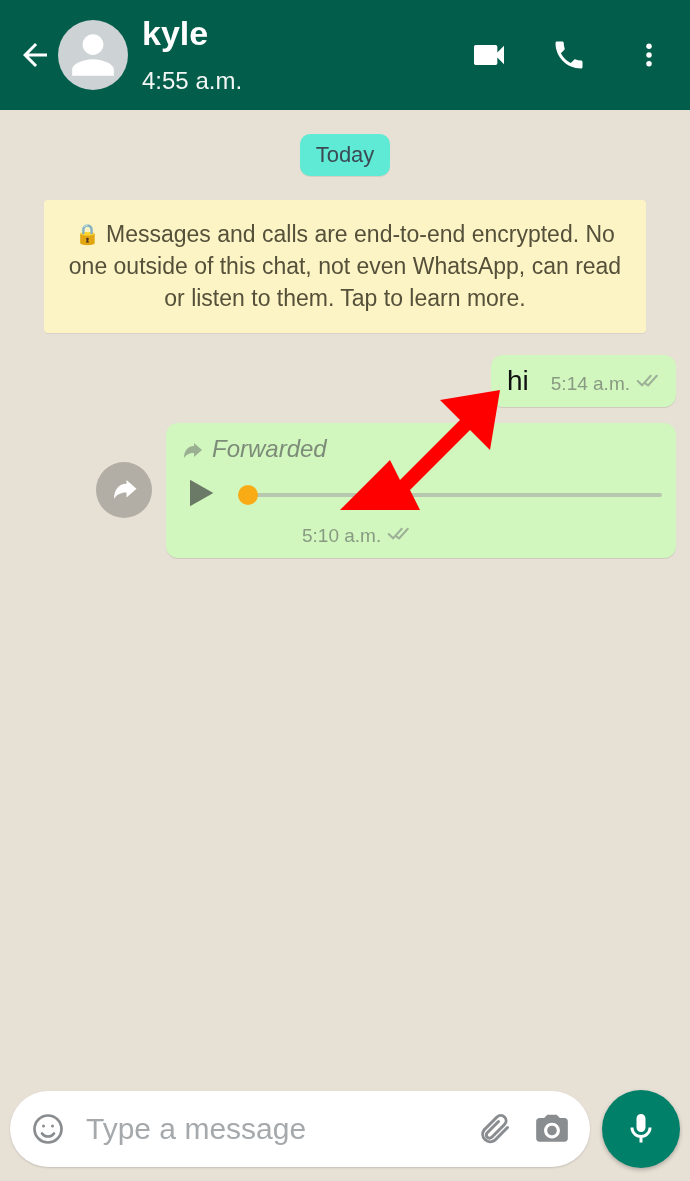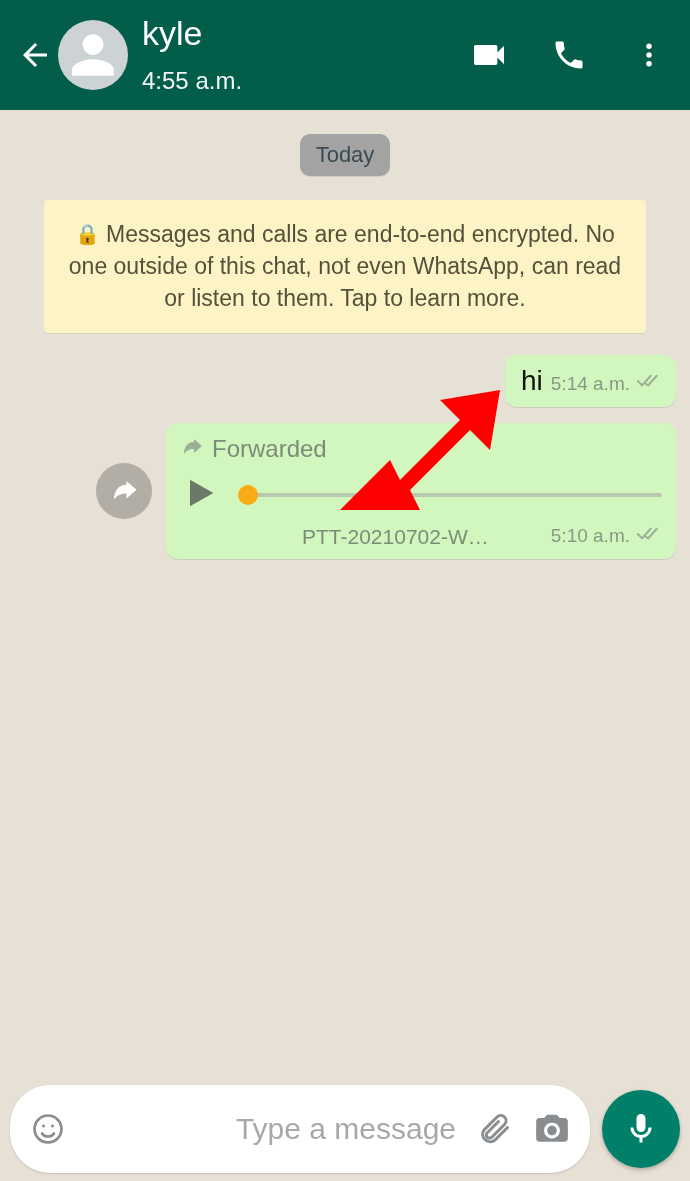--- a/index.html
+++ b/index.html
@@ -15,61 +15,61 @@
     padding: 0 10px 0 14px;
     color: #fff;
   }
   .back-arrow { width: 42px; height: 42px; display:flex; align-items:center; justify-content:center; cursor:pointer; }
   .avatar {
     width: 70px; height: 70px; border-radius: 50%;
     background: #cdd2d5; display:flex; align-items:center; justify-content:center;
     margin-left: 2px; margin-right: 14px; cursor:pointer;
   }
   .title-block { flex: 1; display:flex; flex-direction:column; justify-content:center; cursor:pointer; }
-  .title-block .name { font-size: 34px; font-weight: 400; line-height: 1.1; }
+  .title-block .name { font-size: 34px; font-weight: 700; line-height: 1.1; }
   .title-block .sub  { font-size: 24px; margin-top: 14px; opacity: .95; }
   .hdr-icons { display:flex; align-items:center; gap: 34px; margin-right: 8px; }
   .hdr-icon { width: 46px; height: 46px; display:flex; align-items:center; justify-content:center; cursor:pointer; }
 
   
   .chat { position: relative; height: calc(1181px - 110px - 100px); padding: 18px 14px 0 14px; }
 
   .date-pill {
-    background: #a3a3a3; color:#3b4a54; font-size: 22px;
+    background: #5eead4; color:#3b4a54; font-size: 22px;
     padding: 8px 16px; border-radius: 10px; margin: 6px auto 24px auto; width: max-content;
     box-shadow: 0 1px 0 rgba(0,0,0,.08);
   }
 
   .encryption {
     background: #fdf4c5; color:#54503a; font-size: 23px; line-height: 1.4;
     padding: 18px 24px; border-radius: 4px; text-align: center;
     margin: 0 30px 22px 30px; box-shadow: 0 1px 0 rgba(0,0,0,.06);
   }
   .encryption .lock { font-size: 20px; margin-right: 6px; position: relative; top: -1px; }
 
   
   .row { display:flex; }
   .row.right { justify-content:flex-end; }
   .bubble {
     background:#d1f7bf; border-radius: 12px; padding: 10px 14px 10px 16px;
     box-shadow: 0 1px 0 rgba(0,0,0,.1); position: relative; max-width: 560px;
   }
-  .bubble.small { display:flex; align-items:baseline; gap: 8px; margin-bottom: 16px; }
+  .bubble.small { display:flex; align-items:baseline; gap: 22px; margin-bottom: 16px; }
   .bubble .text { font-size: 28px; color:#111; }
   .bubble .meta { font-size: 19px; color:#889a82; display:flex; align-items:center; gap:6px; }
   .ticks svg { width: 26px; height: 18px; }
 
   
   .voice-row { display:flex; align-items:center; justify-content:flex-end; gap: 14px; }
   .forward-circle {
     width: 56px; height: 56px; border-radius: 50%; background:#b2aea5;
     display:flex; align-items:center; justify-content:center; cursor:pointer;
   }
   .bubble.voice { width: 510px; padding: 12px 14px 10px 14px; position:relative; }
-  .fwd-line { display:flex; align-items:flex-start; gap:8px; color:#7d8c78; font-size: 24px; margin-bottom: 10px; }
+  .fwd-line { display:flex; align-items:flex-end; gap:8px; color:#7d8c78; font-style: italic; font-size: 24px; margin-bottom: 10px; }
   .fwd-line svg { width:24px; height:24px; }
 
   .voice-body { display:flex; align-items:center; gap: 18px; }
   .thumb { width: 104px; height: 104px; background:#f8ab15; border-radius: 10px; display:flex; flex-direction:column; align-items:center; justify-content:center; gap:4px; }
   .thumb .dur { color:#fff; font-size: 22px; font-weight:600; }
   .play { cursor:pointer; }
   .track { flex:1; position:relative; height: 30px; display:flex; align-items:center; }
   .track .bar { height:4px; background:#b8c7b0; width:100%; border-radius:2px; }
   .track .dot { width:20px; height:20px; background:#f8ab15; border-radius:50%; position:absolute; left:0; top:5px; }
 
@@ -79,24 +79,23 @@
 
   
   .annotation { position:absolute; left: 340px; top: 280px; pointer-events:none; }
 
   
   .input-bar {
     position:absolute; bottom: 12px; left: 10px; right: 10px; height: 80px;
     display:flex; align-items:center; gap: 12px;
   }
   .input-pill {
-    flex:1; background:#fff; border-radius: 40px; height: 88px;
+    flex:1; background:#fff; border-radius: 40px; height: 76px;
     display:flex; align-items:center; padding: 14px 18px; gap: 18px;
     box-shadow: 0 1px 2px rgba(0,0,0,.15);
-    text-align: right;
   }
   .input-pill .ph { flex:1; font-size: 30px; color:#a5a9ac; }
   .ip-icon { width:40px; height:40px; display:flex; align-items:center; justify-content:center; cursor:pointer; }
   .mic-btn {
     width: 78px; height: 78px; border-radius:50%; background:#008069;
     display:flex; align-items:center; justify-content:center; cursor:pointer;
     box-shadow: 0 2px 4px rgba(0,0,0,.25);
   }
 </style>
 </head>
@@ -179,21 +178,20 @@
           <svg viewBox="0 0 24 24" width="40" height="40" fill="#6b7a66">
               <path d="M6 4l14 8-14 8z"></path>
             </svg>
         </div>
         <div class="track">
           <div class="bar"></div>
           <div class="dot"></div>
         </div>
       </div>
       <div class="voice-meta">
-        <div class="fname">PTT-20210702-W…</div>
         <div class="time">
           <span>5:10 a.m.</span>
           <span class="ticks">
             <svg viewBox="0 0 30 18" width="26" height="18" fill="none" stroke="#9eb097" stroke-width="2.4" stroke-linecap="round">
                 <path d="M2 9l5 5L17 3"></path>
                 <path d="M11 12l3 2L24 3"></path>
               </svg>
           </span>
         </div>
       </div>

